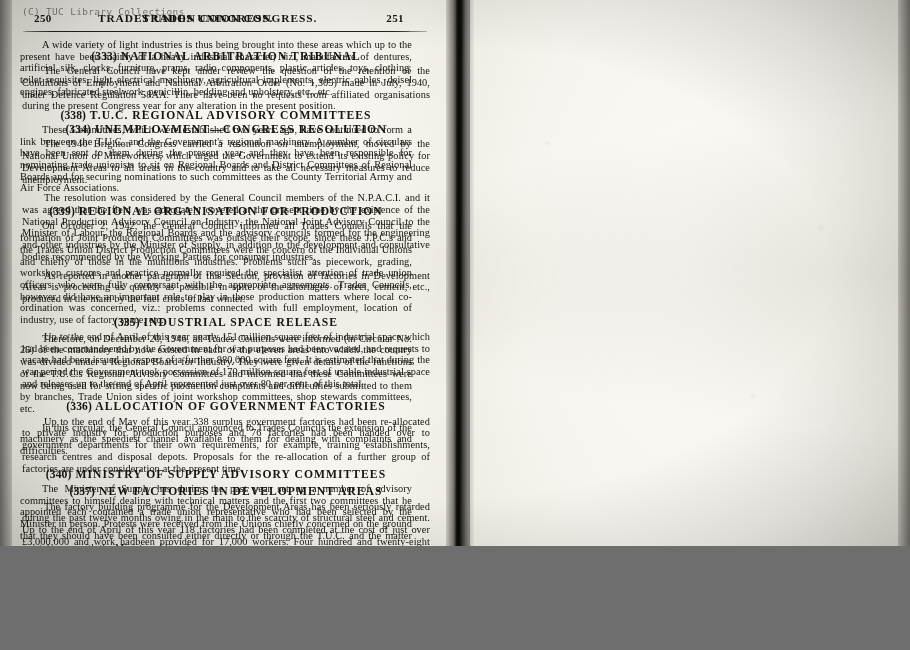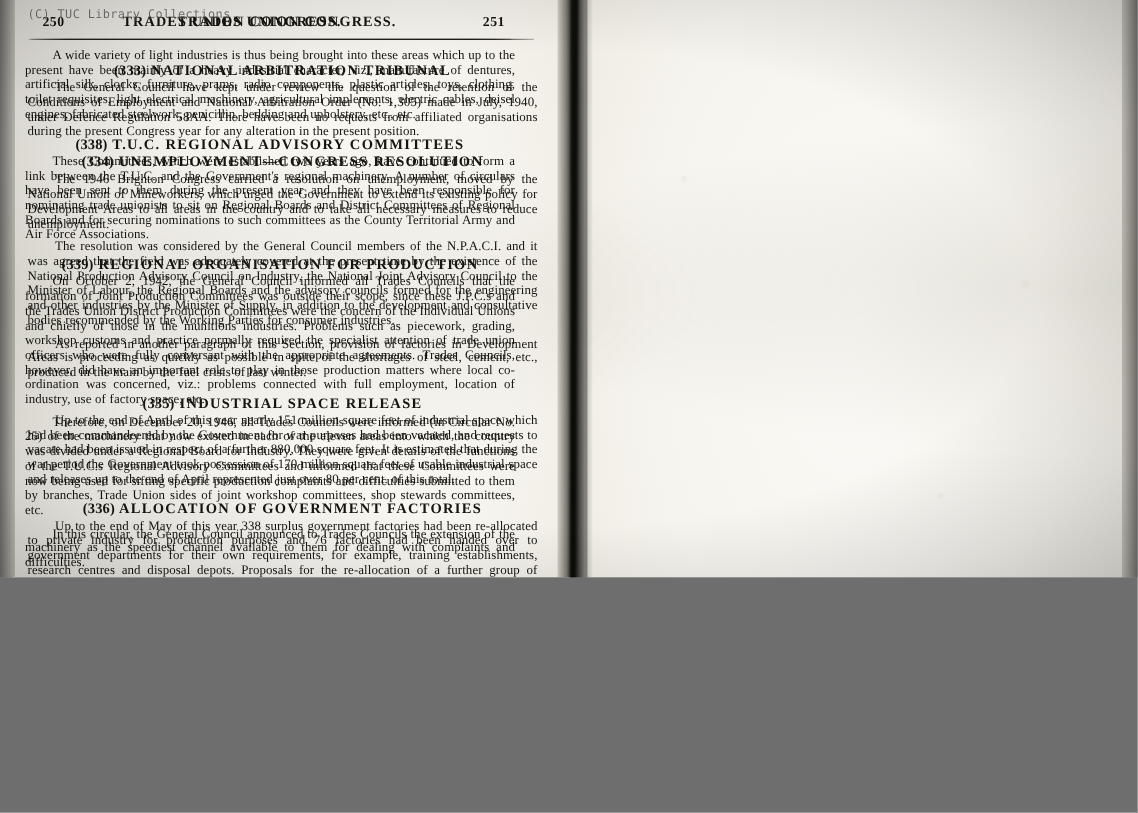--- a/index.html
+++ b/index.html
@@ -4,21 +4,21 @@
 <title>TUC Annual Report Scan</title>
 <style>
   html, body {
     margin: 0;
     padding: 0;
     background: #6e6e6e;
   }
   #scan {
     position: relative;
     width: 910px;
-    height: 462px;
+    height: 546px;
     overflow: hidden;
     background: #8b8b8b;
     font-family: "Liberation Serif", "DejaVu Serif", serif;
   }
 
   
   .sheet {
     position: absolute;
     top: 0;
     height: 650px;

